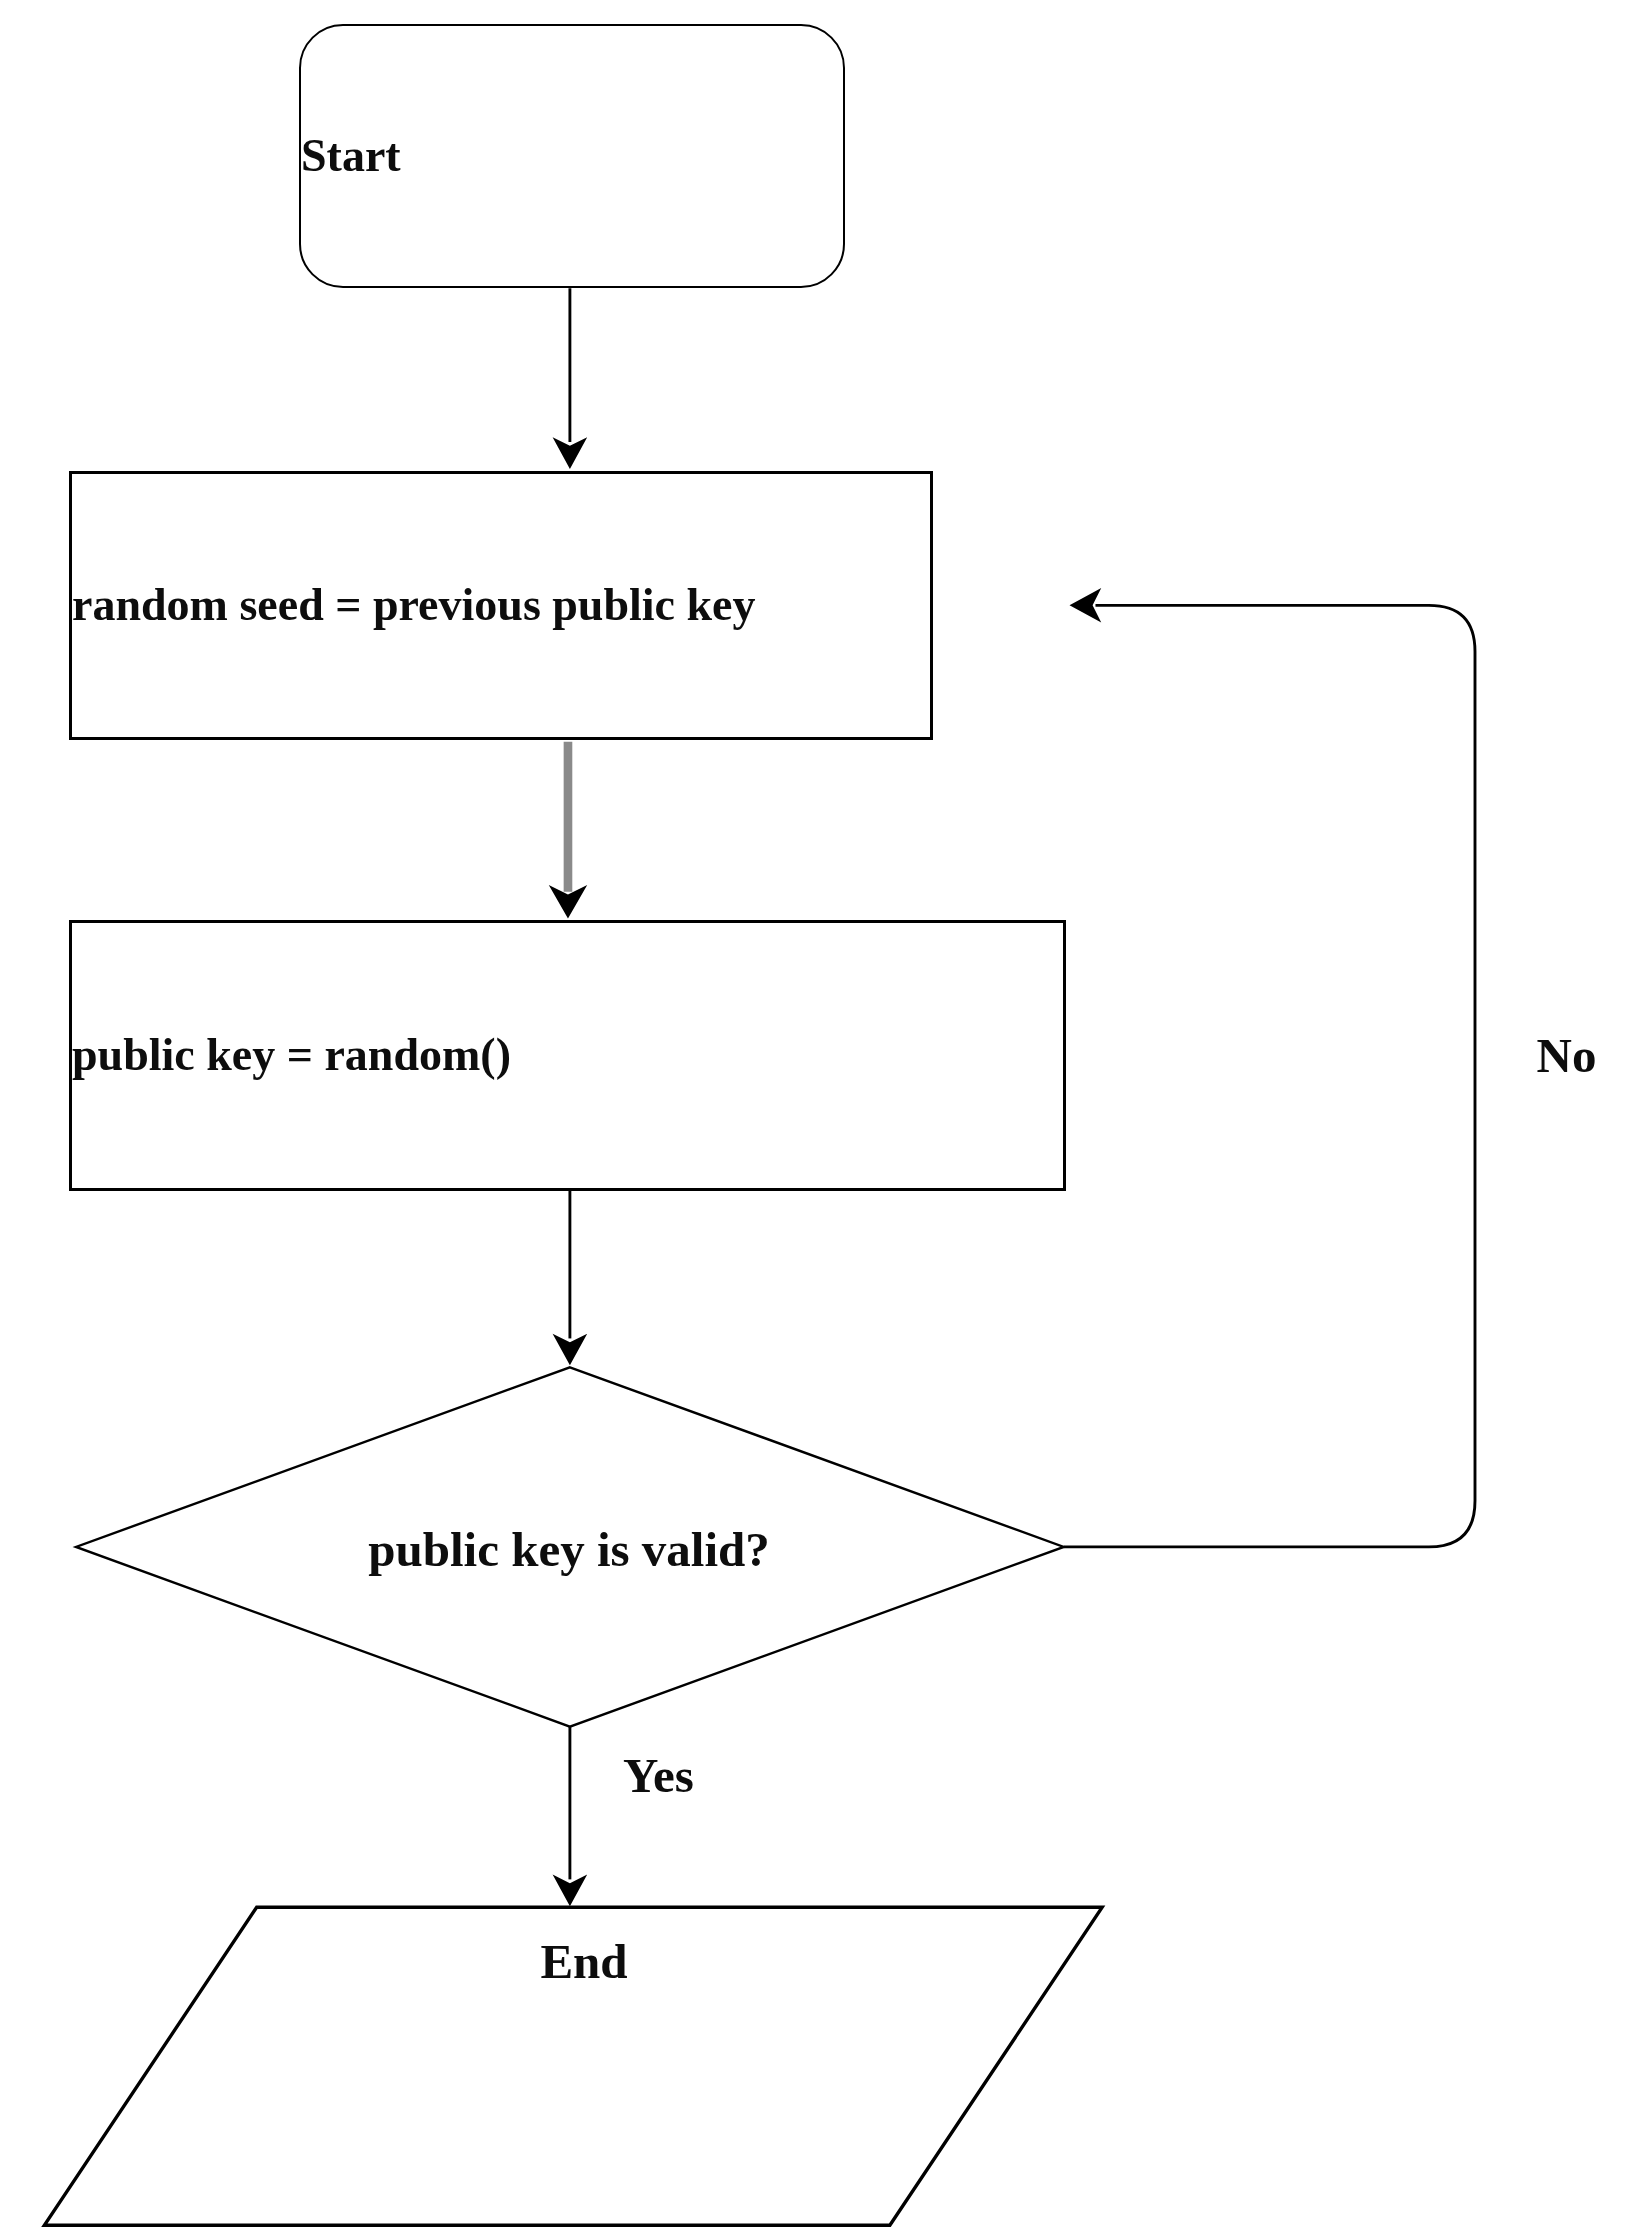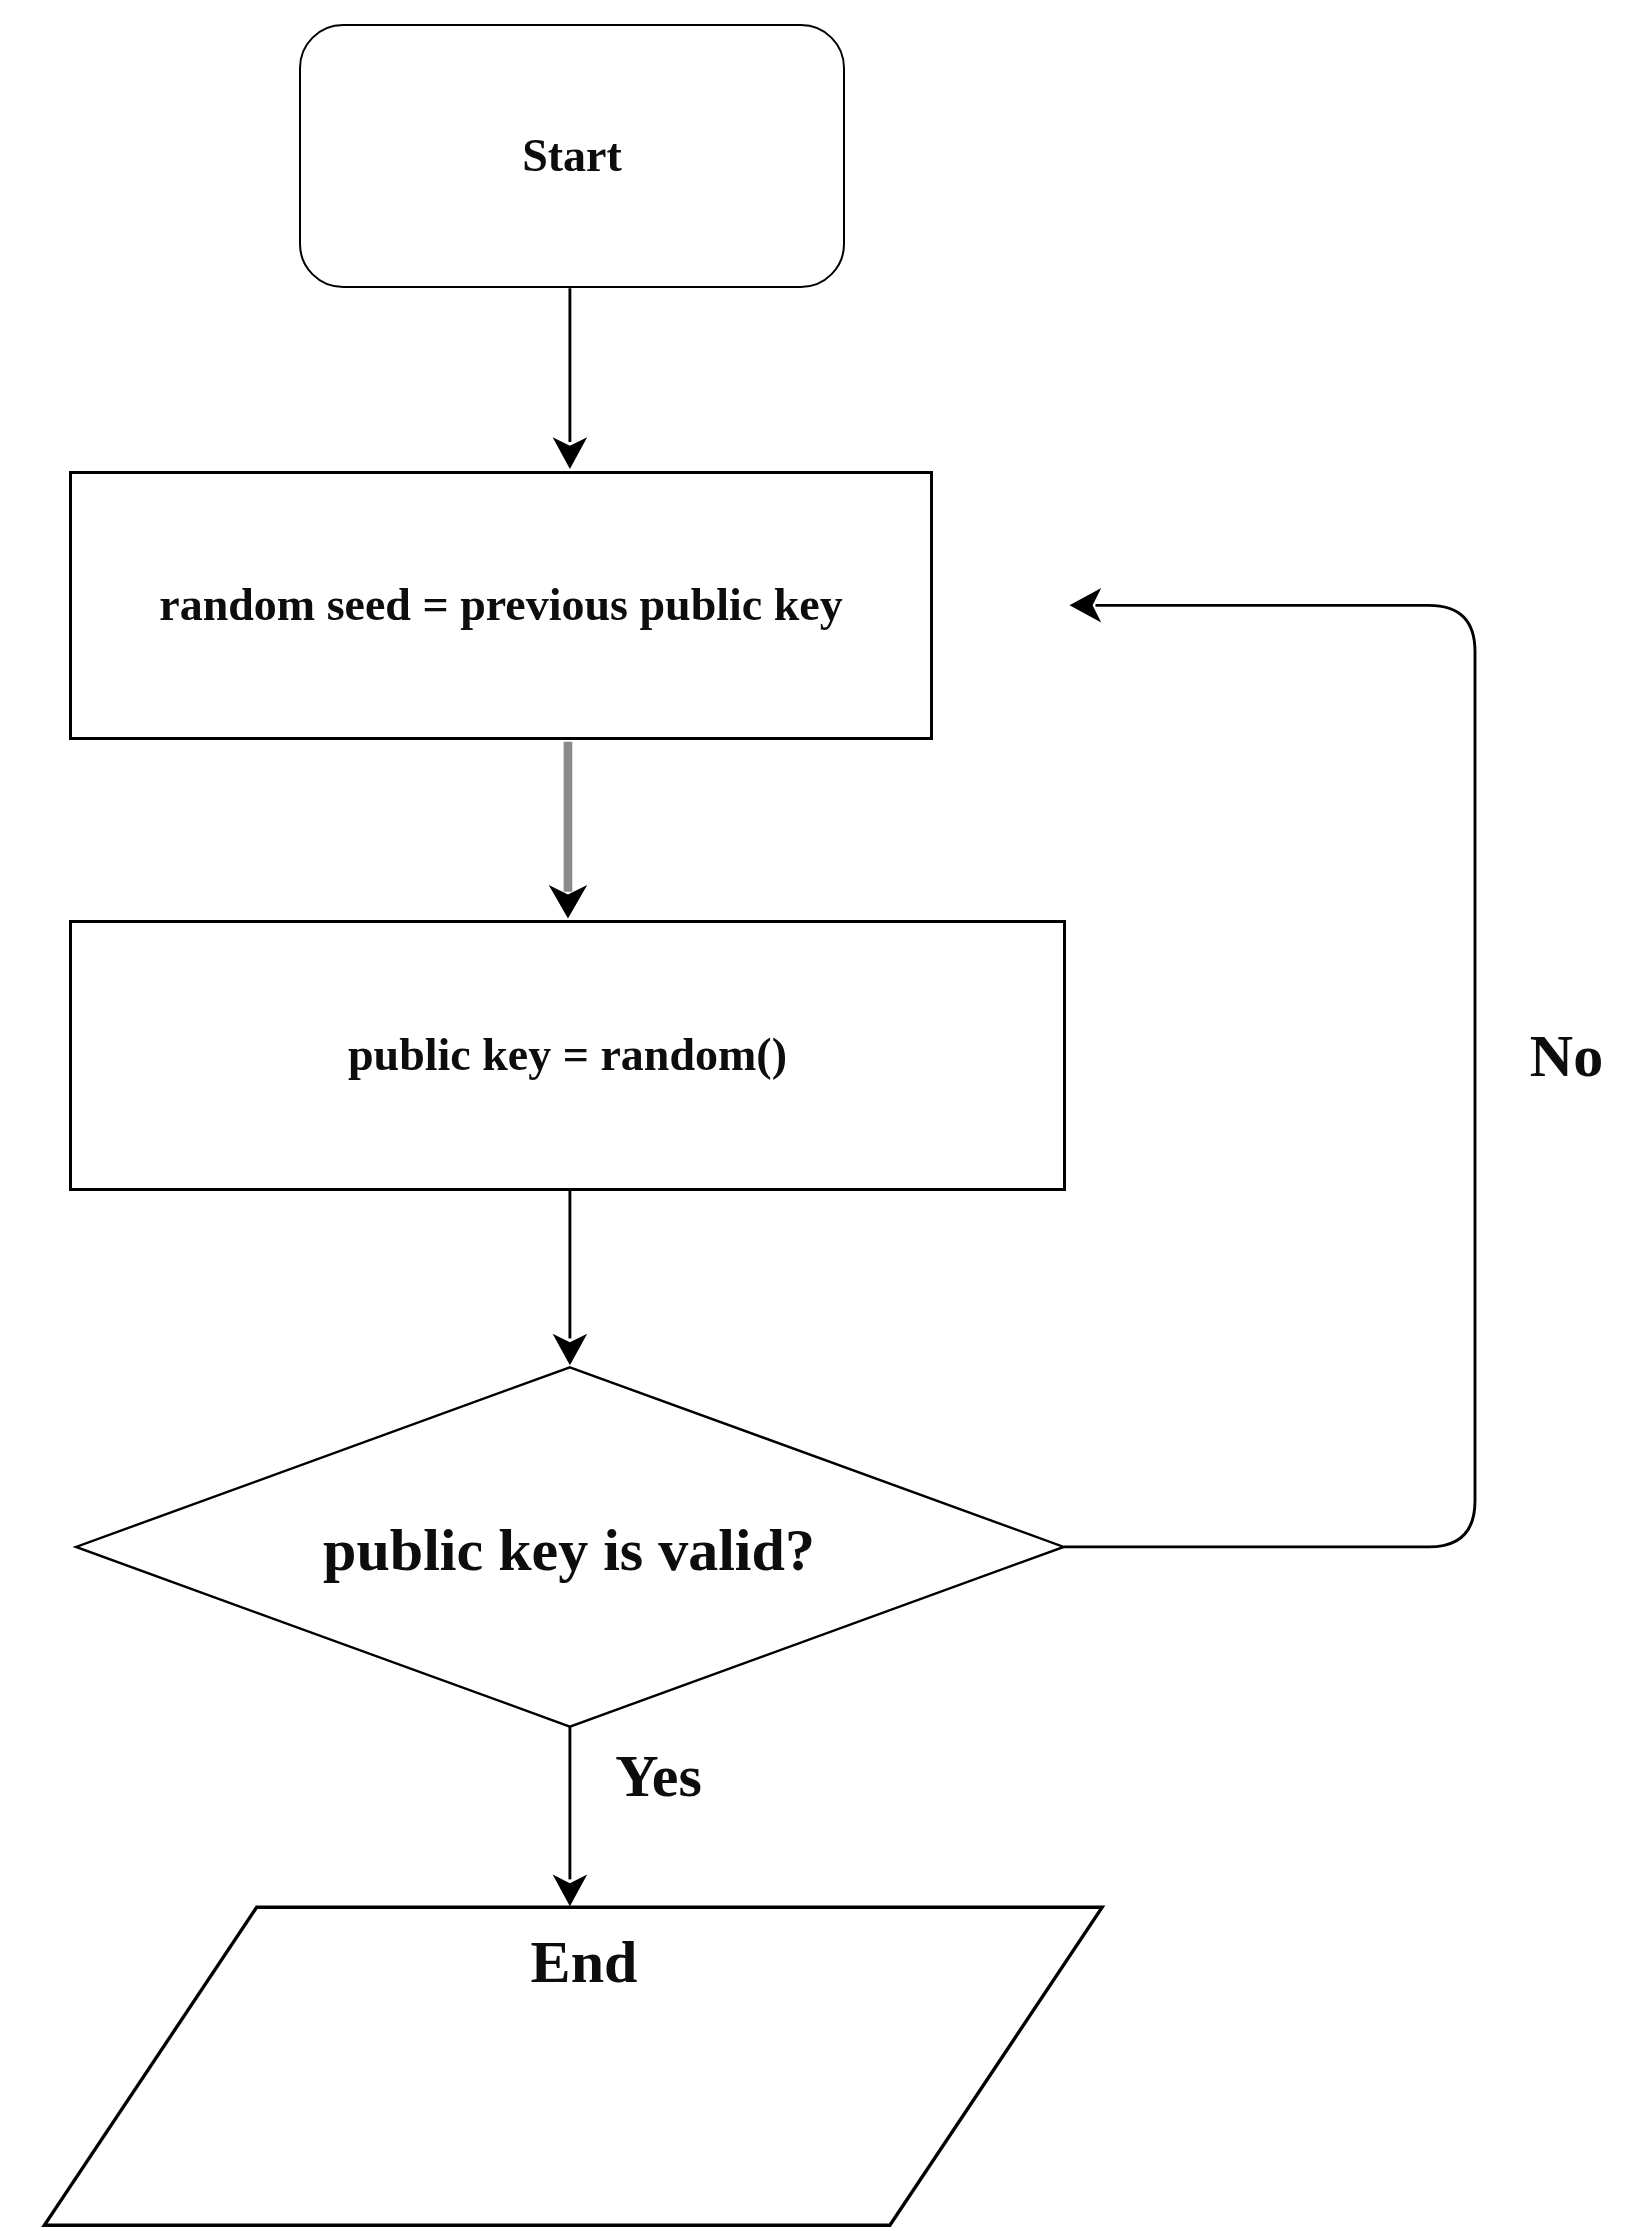--- a/index.html
+++ b/index.html
@@ -20,21 +20,20 @@
     left: 0;
     top: 0;
     width: 1650px;
     height: 2232px;
   }
   .node {
     position: absolute;
     box-sizing: border-box;
     display: flex;
     align-items: center;
-    justify-content: center;
     text-align: center;
     background: #ffffff;
     color: #0d0d0d;
     font-weight: 700;
     font-size: 46px;
     line-height: 1.15;
   }
   .node.terminator {
     left: 299px;
     top: 24px;
@@ -58,21 +57,21 @@
     border: 3.8px solid #000000;
   }
   .floating-label {
     position: absolute;
     display: flex;
     align-items: center;
     justify-content: center;
     text-align: center;
     color: #0d0d0d;
     font-weight: 700;
-    font-size: 60px;
+    font-size: 49px;
     line-height: 1.1;
     background: transparent;
     pointer-events: none;
   }
   .diamond-label {
     left: 281px;
     top: 1518px;
     width: 576px;
     height: 63px;
     justify-content: center;

